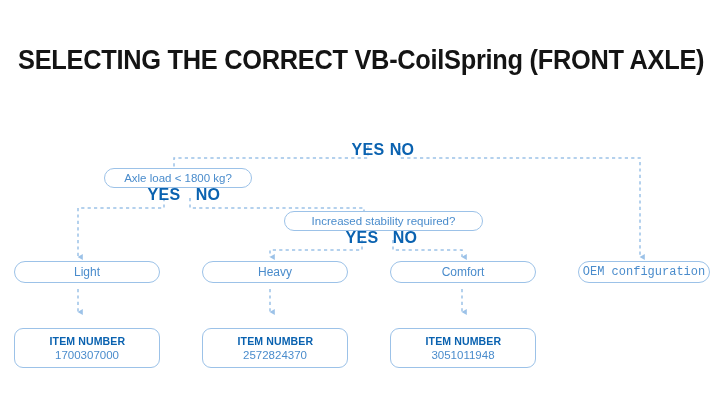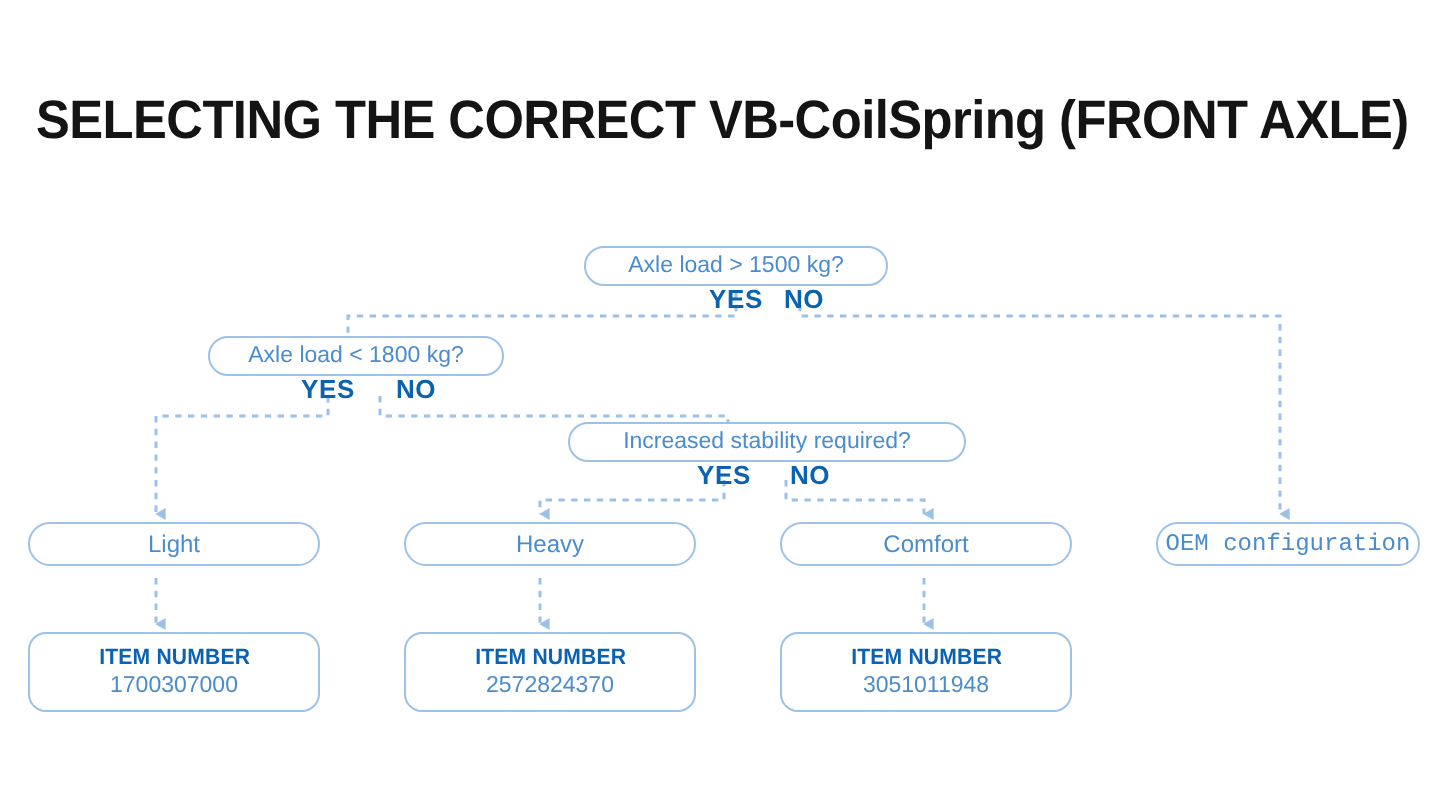--- a/index.html
+++ b/index.html
@@ -66,40 +66,41 @@
     height: 22px;
     font-size: 12px;
   }
   .node.item {
     border-radius: 9px;
     border-width: 1.6px;
     height: 40px;
     flex-direction: column;
     justify-content: center;
     gap: 2px;
+    margin-top: 12px;
   }
   .item-heading {
     font-weight: 700;
     font-size: 11px;
     line-height: 12px;
     color: #0a62b0;
     letter-spacing: 0.1px;
     transform: scaleX(0.96);
   }
   .item-value {
     font-size: 11.5px;
     line-height: 13px;
     color: #4a8ccc;
   }
 
   
   .branch-label {
     position: absolute;
     font-weight: 700;
-    font-size: 13px;
+    font-size: 16px;
     line-height: 12px;
     color: #0a62b0;
     letter-spacing: 0.3px;
     text-align: center;
     white-space: nowrap;
   }
 </style>
 </head>
 <body>
 
@@ -127,21 +128,20 @@
       <path d="M 362 240 L 362 250 L 270 250 L 270 257" marker-end="url(#arrow-down)"></path>
 
       <path d="M 393 240 L 393 250 L 462 250 L 462 257" marker-end="url(#arrow-down)"></path>
 
       <path d="M 78 289 L 78 312" marker-end="url(#arrow-down)"></path>
       <path d="M 270 289 L 270 312" marker-end="url(#arrow-down)"></path>
       <path d="M 462 289 L 462 312" marker-end="url(#arrow-down)"></path>
     </g>
   </svg>
 
-  <div class="node decision" style="left:292px; top:123px; width:152px;">Axle load &gt; 1500 kg?</div>
   <div class="branch-label" style="left:348px; top:144px; width:40px;">YES</div>
   <div class="branch-label" style="left:382px; top:144px; width:40px;">NO</div>
 
   <div class="node decision" style="left:104px; top:168px; width:148px;">Axle load &lt; 1800 kg?</div>
   <div class="branch-label" style="left:144px; top:189px; width:40px;">YES</div>
   <div class="branch-label" style="left:188px; top:189px; width:40px;">NO</div>
 
   <div class="node decision" style="left:284px; top:211px; width:199px;">Increased stability required?</div>
   <div class="branch-label" style="left:342px; top:232px; width:40px;">YES</div>
   <div class="branch-label" style="left:385px; top:232px; width:40px;">NO</div>

